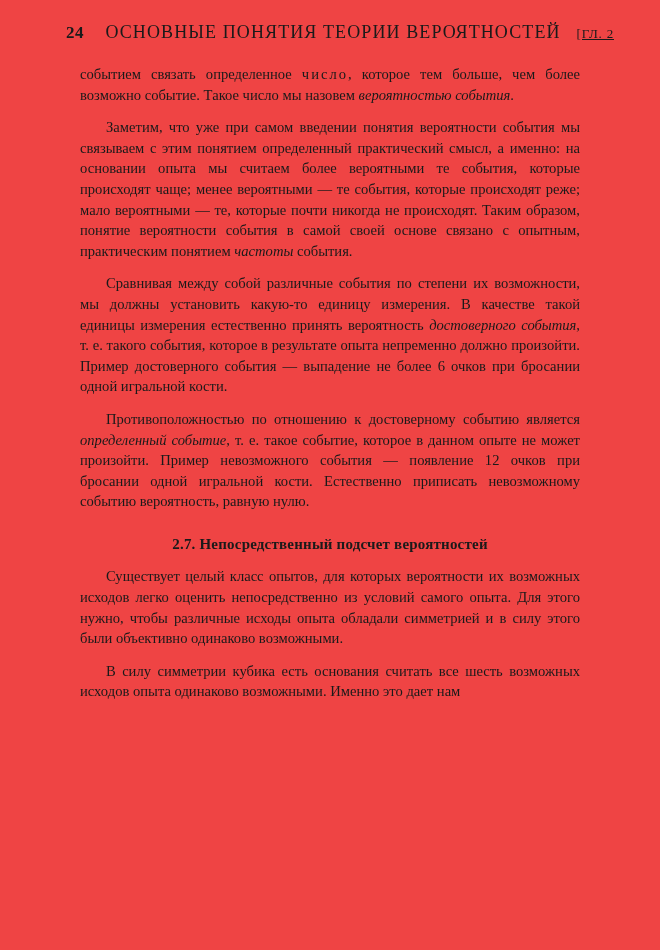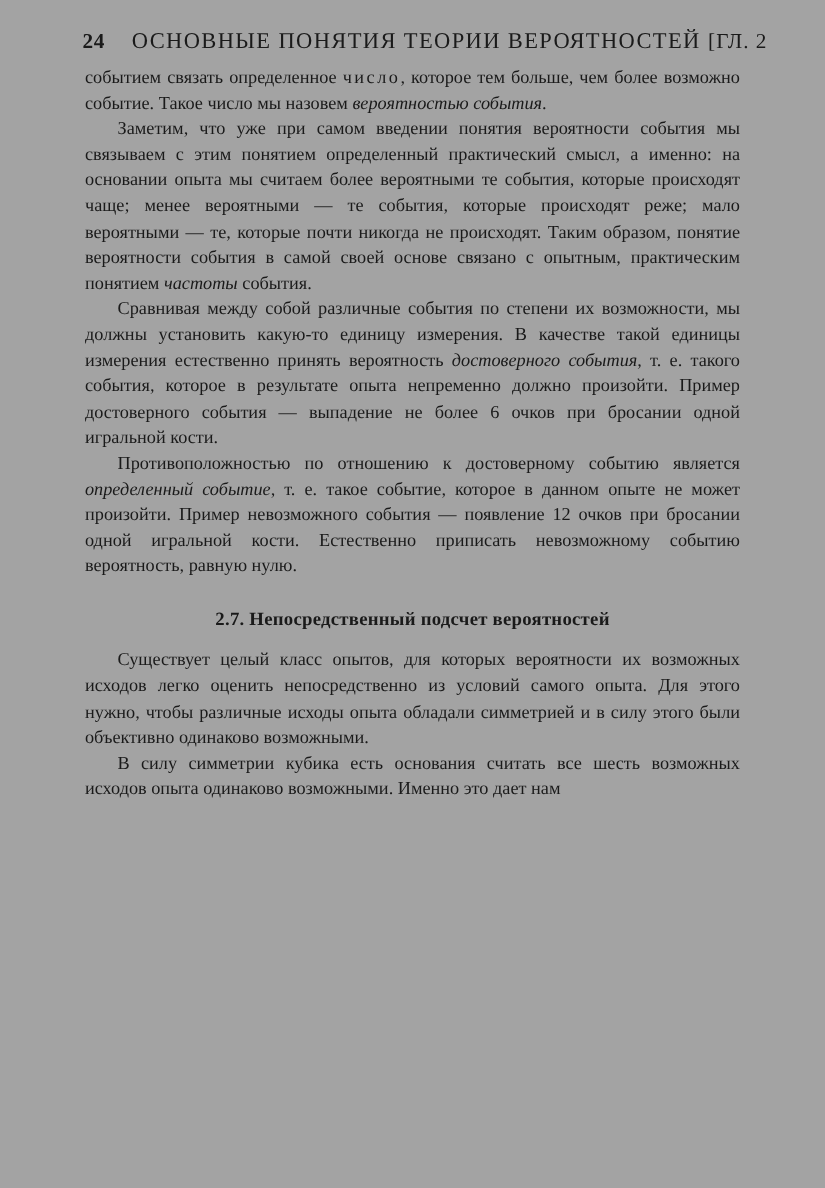--- a/index.html
+++ b/index.html
@@ -11,21 +11,21 @@
     height: 950px;
     background: #ffffff;
     font-family: "Liberation Serif", "DejaVu Serif", serif;
     color: #1a1a1a;
     overflow: hidden;
   }
   .page {
     position: relative;
     width: 660px;
     height: 950px;
-    background: #a3a3a3;
+    background: #ef4444;
     padding: 0;
     box-sizing: border-box;
   }
   .header {
     position: absolute;
     top: 22px;
     left: 66px;
     right: 46px;
     display: flex;
     align-items: baseline;
@@ -43,35 +43,36 @@
     flex: 1;
     text-align: center;
     font-size: 18px;
     letter-spacing: 1.1px;
     text-transform: uppercase;
   }
   .header-right {
     flex: none;
     width: 50px;
     text-align: right;
-    font-size: 17px;
+    font-size: 13px;
     letter-spacing: 0.8px;
+    text-decoration: underline;
   }
   .body-text {
     position: absolute;
     top: 52px;
     left: 68px;
     width: 524px;
     font-size: 14.6px;
     line-height: 20.6px;
     text-align: justify;
     text-justify: inter-word;
   }
   p {
-    margin: 0;
+    margin: 12px;
     text-indent: 26px;
     text-align: justify;
   }
   p.noindent {
     text-indent: 0;
   }
   .it {
     font-style: italic;
   }
   .spaced {

